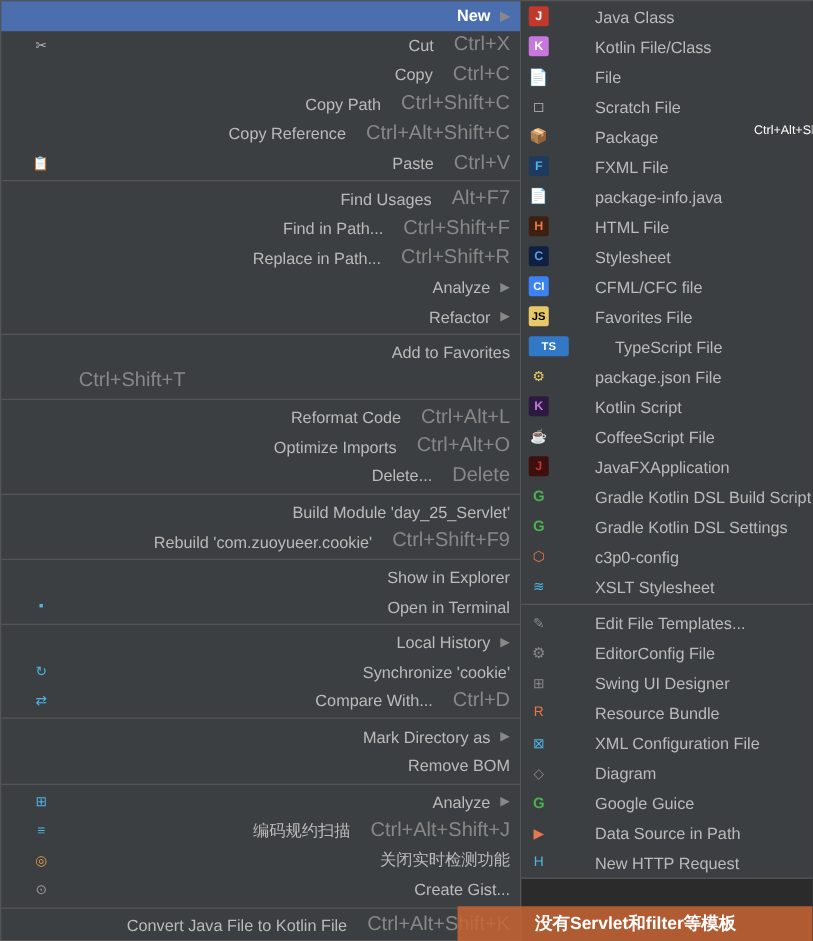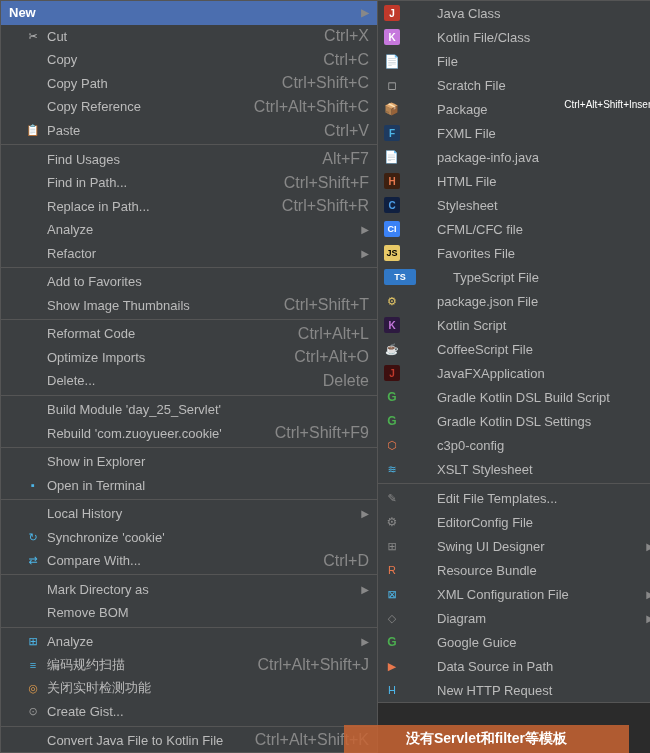--- a/index.html
+++ b/index.html
@@ -16,26 +16,27 @@
 
     .context-menu {
       display: flex;
       width: 650px;
       height: 753px;
       position: relative;
     }
 
     
     .left-panel {
-      width: 378px;
+      width: 417px;
       background: #3c3f41;
       border: 1px solid #555;
       display: flex;
       flex-direction: column;
       flex-shrink: 0;
+      text-align: right;
     }
 
     
     .right-panel {
       width: 285px;
       background: #3c3f41;
       border: 1px solid #555;
       border-left: none;
       display: flex;
       flex-direction: column;
@@ -135,21 +136,21 @@
       color: #888;
       font-size: 10px;
     }
 
     .icon-java { color: #c0392b; font-size: 10px; font-weight: bold; }
     .icon-kotlin { color: #c678dd; }
 
     .bottom-overlay {
       position: absolute;
       bottom: 0;
-      left: 344px;
+      left: 366px;
       width: 285px;
       background: rgba(200, 100, 50, 0.85);
       color: #fff;
       font-size: 14px;
       font-weight: bold;
       padding: 4px 8px;
       text-align: center;
       height: 28px;
       display: flex;
       align-items: center;
@@ -242,21 +243,20 @@
     </div>
     <div class="separator-line"></div>
 
     <div class="menu-item">
       <span class="icon"></span>
       <span class="label">Add to Favorites</span>
     </div>
 
     <div class="menu-item">
       <span class="icon"></span>
-      <span class="label">Show Image Thumbnails</span>
       <span class="shortcut">Ctrl+Shift+T</span>
     </div>
     <div class="separator-line"></div>
 
     <div class="menu-item">
       <span class="icon"></span>
       <span class="label">Reformat Code</span>
       <span class="shortcut">Ctrl+Alt+L</span>
     </div>
 

